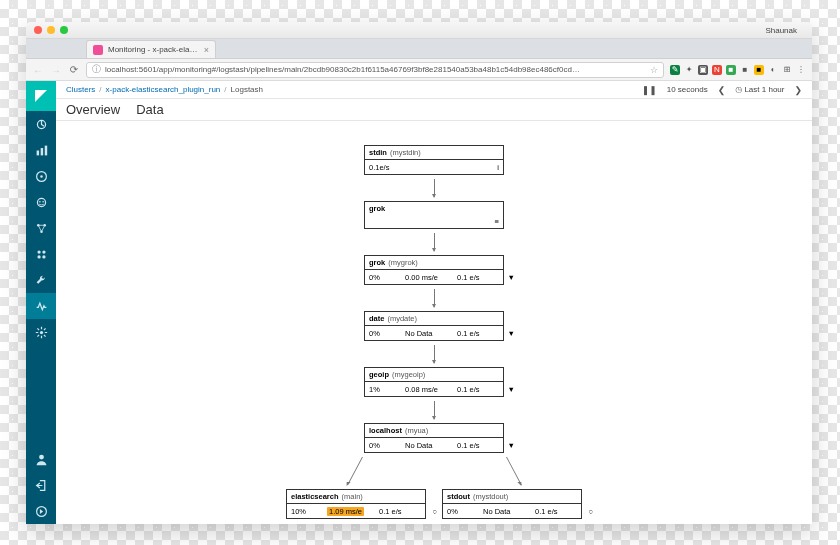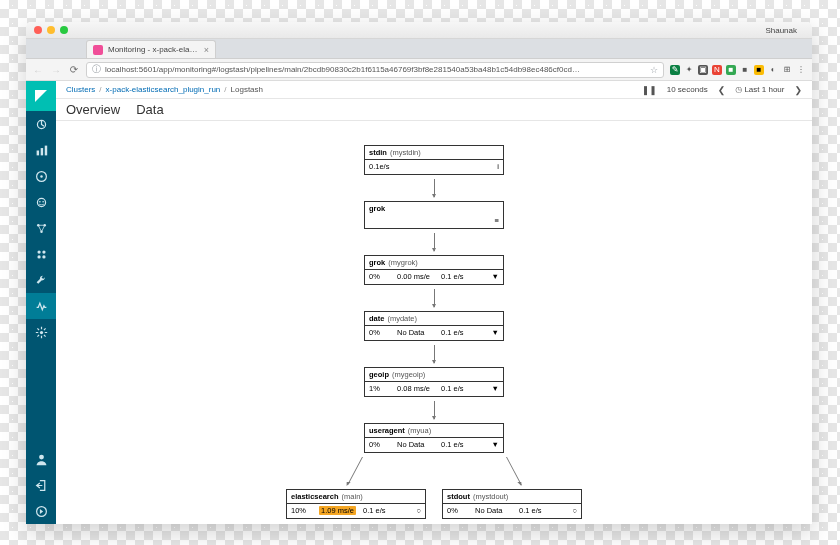--- a/index.html
+++ b/index.html
@@ -59,21 +59,21 @@
   .clock { color:#666;}
 
   .subnav { height:22px; display:flex; align-items:center; padding:0 10px; gap:16px; font-size:13px; color:#333; border-bottom:1px solid #e6e6e6; }
 
   .canvas { flex:1; position:relative; overflow:auto; }
   .col { position:absolute; left:50%; transform:translateX(-50%); top:20px; display:flex; flex-direction:column; align-items:center; }
   .node { width:140px; background:#fff; border:1px solid #333; margin:4px; font-size:7.5px; }
   .node .hdr { padding:2px 4px; border-bottom:1px solid #333; display:flex; align-items:center; gap:3px;}
   .node .hdr b { font-weight:700; }
   .node .hdr .sub { color:#555; }
-  .node .row { display:flex; padding:2px 4px; gap:4px; height:14px;}
+  .node .row { display:flex; align-items:center; padding:2px 4px; gap:12px; height:14px;}
   .node .row .cell { flex:0 0 auto; width:24px; }
   .node .row .cell.ms { width:40px; }
   .node .row .cell.evs { width:36px; }
   .node .row .cell.r { margin-left:auto; width:10px; text-align:right;}
   .mini .row { }
   .conn { width:1px; height:18px; background:#777; position:relative; }
   .conn::after { content:""; position:absolute; bottom:-1px; left:-2px; width:0;height:0; border-left:2.5px solid transparent; border-right:2.5px solid transparent; border-top:4px solid #777;}
   .split { position:relative; width:280px; height:28px; }
   .split .l, .split .r { position:absolute; top:0; width:1px; height:28px; background:#777;}
   .split .l { left:68px; transform: skewX(-28deg); transform-origin: top; }
@@ -301,21 +301,21 @@
               <span class="cell">1%</span>
               <span class="cell ms">0.08 ms/e</span>
               <span class="cell evs">0.1 e/s</span>
               <span class="cell r">▼</span>
             </div>
           </div>
           <div class="conn"></div>
 
           <div class="node">
             <div class="hdr">
-                <b>useragent</b>
+                <b>localhost</b>
                 <span class="sub">(myua)</span>
               </div>
             <div class="row">
               <span class="cell">0%</span>
               <span class="cell ms">No Data</span>
               <span class="cell evs">0.1 e/s</span>
               <span class="cell r">▼</span>
             </div>
           </div>
 

